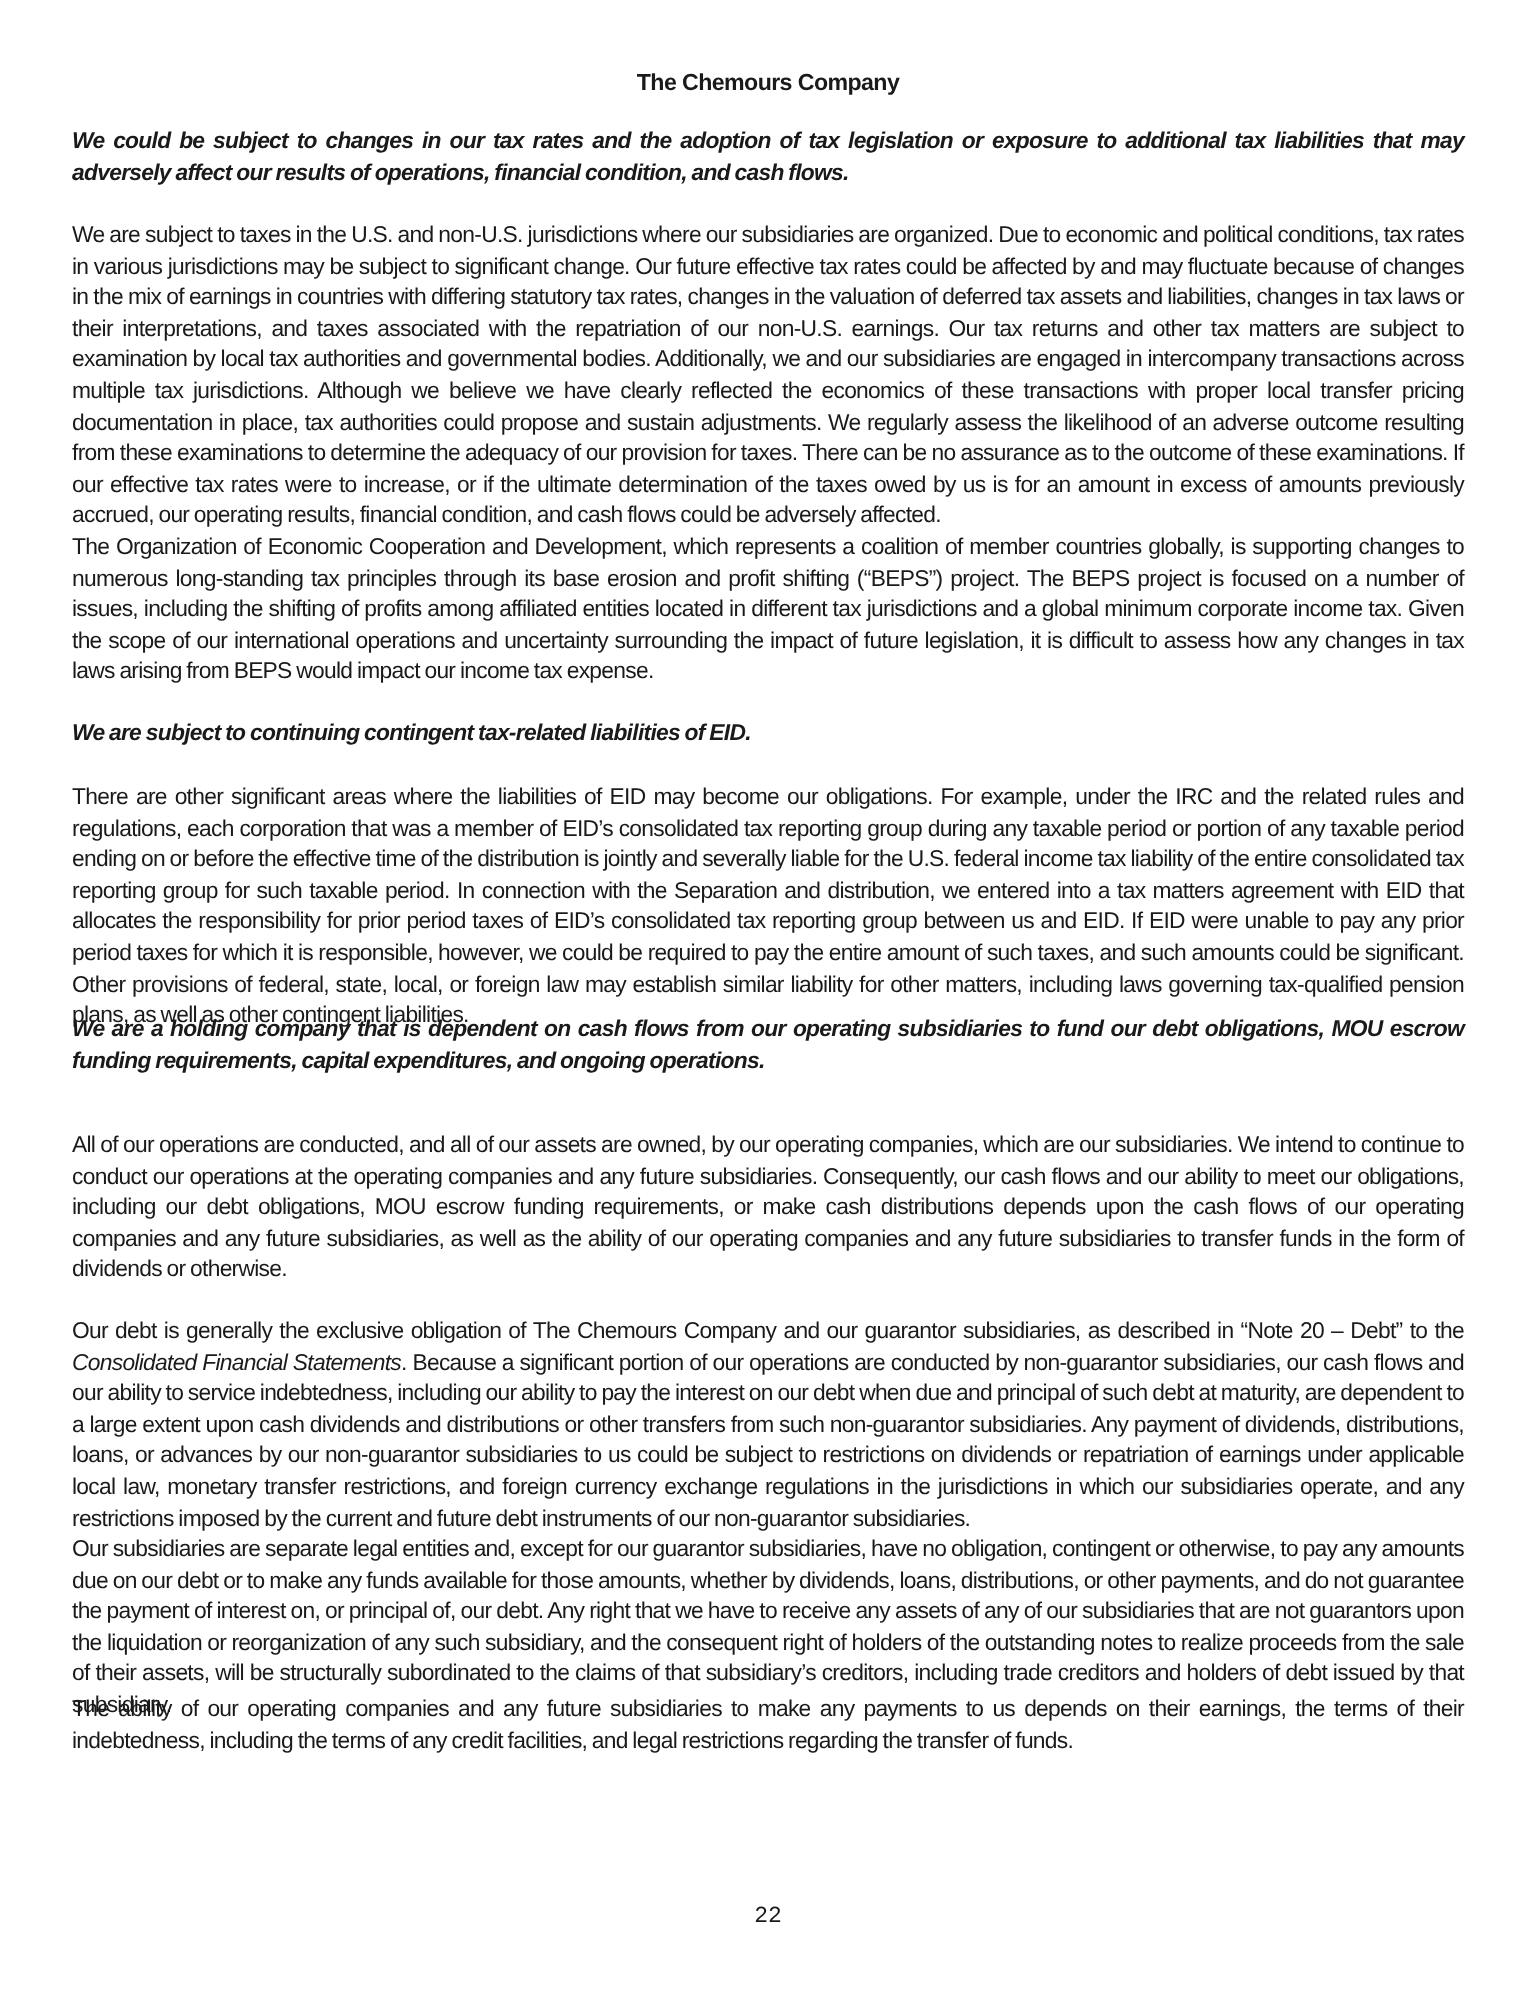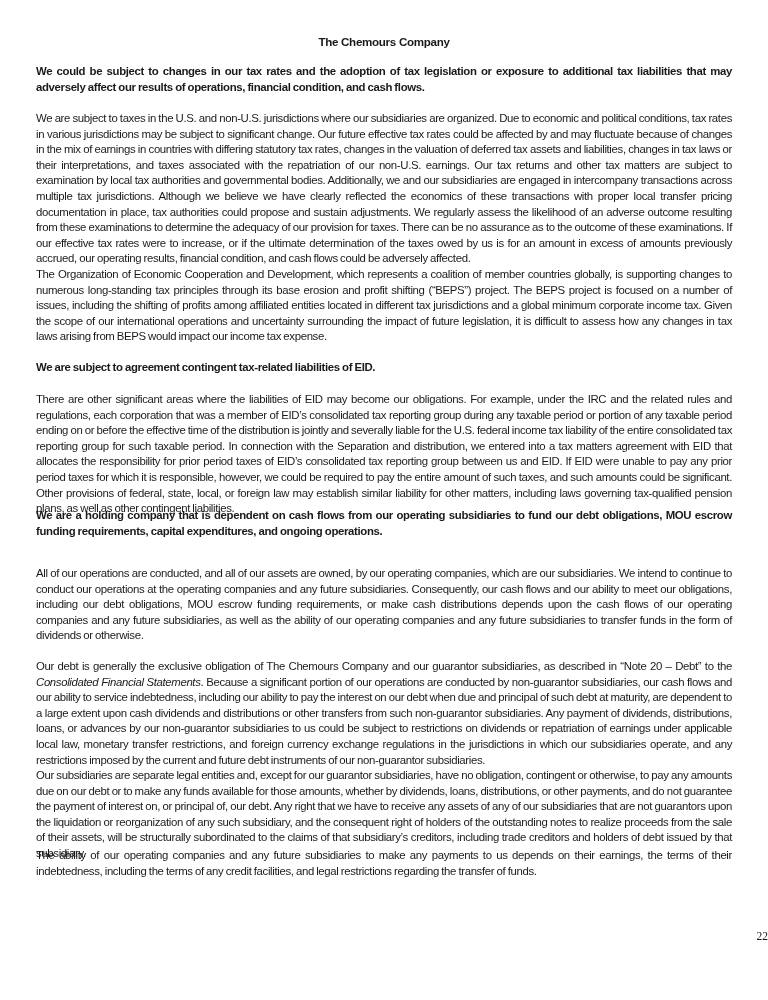--- a/index.html
+++ b/index.html
@@ -12,39 +12,39 @@
     letter-spacing: -0.35px;
     word-spacing: -0.5px;
     text-align: justify;
     margin: 0;
   }
   .header {
     position: absolute; top: 35px; left: 0; width: 768px;
     text-align: center; font-family: "Liberation Sans", sans-serif;
     font-weight: bold; font-size: 11.6px; letter-spacing: -0.3px;
   }
-  .heading { font-weight: bold; }
+  .heading { font-weight: bold; font-style: italic; }
   .block { position: absolute; left: 0; width: 696px; }
   .pnum {
-    position: absolute; top: 930px; left: 0; width: 768px;
-    text-align: right; font-family: Liberation Serif, serif; font-size: 11.5px;
+    position: absolute; top: 952px; left: 0; width: 768px;
+    text-align: center; font-family: Liberation Mono, monospace; font-size: 11.5px;
   }
   em.it { font-style: italic; }
 </style>
 </head>
 <body>
 
 <div class="header">The Chemours Company</div>
 
 <div class="page">
   <p class="txt heading block" style="top:64px">We could be subject to changes in our tax rates and the adoption of tax legislation or exposure to additional tax liabilities that may adversely affect our results of operations, financial condition, and cash flows.</p>
   <p class="txt block" style="top:111px">We are subject to taxes in the U.S. and non-U.S. jurisdictions where our subsidiaries are organized. Due to economic and political conditions, tax rates in various jurisdictions may be subject to significant change. Our future effective tax rates could be affected by and may fluctuate because of changes in the mix of earnings in countries with differing statutory tax rates, changes in the valuation of deferred tax assets and liabilities, changes in tax laws or their interpretations, and taxes associated with the repatriation of our non-U.S. earnings. Our tax returns and other tax matters are subject to examination by local tax authorities and governmental bodies. Additionally, we and our subsidiaries are engaged in intercompany transactions across multiple tax jurisdictions. Although we believe we have clearly reflected the economics of these transactions with proper local transfer pricing documentation in place, tax authorities could propose and sustain adjustments. We regularly assess the likelihood of an adverse outcome resulting from these examinations to determine the adequacy of our provision for taxes. There can be no assurance as to the outcome of these examinations. If our effective tax rates were to increase, or if the ultimate determination of the taxes owed by us is for an amount in excess of amounts previously accrued, our operating results, financial condition, and cash flows could be adversely affected.</p>
   <p class="txt block" style="top:267px">The Organization of Economic Cooperation and Development, which represents a coalition of member countries globally, is supporting changes to numerous long-standing tax principles through its base erosion and profit shifting (“BEPS”) project. The BEPS project is focused on a number of issues, including the shifting of profits among affiliated entities located in different tax jurisdictions and a global minimum corporate income tax. Given the scope of our international operations and uncertainty surrounding the impact of future legislation, it is difficult to assess how any changes in tax laws arising from BEPS would impact our income tax expense.</p>
 
-  <p class="txt heading block" style="top:360px">We are subject to agreement contingent tax-related liabilities of EID.</p>
+  <p class="txt heading block" style="top:360px">We are subject to continuing contingent tax-related liabilities of EID.</p>
   <p class="txt block" style="top:392px">There are other significant areas where the liabilities of EID may become our obligations. For example, under the IRC and the related rules and regulations, each corporation that was a member of EID’s consolidated tax reporting group during any taxable period or portion of any taxable period ending on or before the effective time of the distribution is jointly and severally liable for the U.S. federal income tax liability of the entire consolidated tax reporting group for such taxable period. In connection with the Separation and distribution, we entered into a tax matters agreement with EID that allocates the responsibility for prior period taxes of EID’s consolidated tax reporting group between us and EID. If EID were unable to pay any prior period taxes for which it is responsible, however, we could be required to pay the entire amount of such taxes, and such amounts could be significant. Other provisions of federal, state, local, or foreign law may establish similar liability for other matters, including laws governing tax-qualified pension plans, as well as other contingent liabilities.</p>
 
   <p class="txt heading block" style="top:508px">We are a holding company that is dependent on cash flows from our operating subsidiaries to fund our debt obligations, MOU escrow funding requirements, capital expenditures, and ongoing operations.</p>
   <p class="txt block" style="top:566px">All of our operations are conducted, and all of our assets are owned, by our operating companies, which are our subsidiaries. We intend to continue to conduct our operations at the operating companies and any future subsidiaries. Consequently, our cash flows and our ability to meet our obligations, including our debt obligations, MOU escrow funding requirements, or make cash distributions depends upon the cash flows of our operating companies and any future subsidiaries, as well as the ability of our operating companies and any future subsidiaries to transfer funds in the form of dividends or otherwise.</p>
   <p class="txt block" style="top:659px">
     <span>Our debt is generally the exclusive obligation of The Chemours Company and our guarantor subsidiaries, as described in “Note 20 – Debt” to the </span><em class="it">Consolidated Financial Statements</em><span>. Because a significant portion of our operations are conducted by non-guarantor subsidiaries, our cash flows and our ability to service indebtedness, including our ability to pay the interest on our debt when due and principal of such debt at maturity, are dependent to a large extent upon cash dividends and distributions or other transfers from such non-guarantor subsidiaries. Any payment of dividends, distributions, loans, or advances by our non-guarantor subsidiaries to us could be subject to restrictions on dividends or repatriation of earnings under applicable local law, monetary transfer restrictions, and foreign currency exchange regulations in the jurisdictions in which our subsidiaries operate, and any restrictions imposed by the current and future debt instruments of our non-guarantor subsidiaries.</span>
   </p>
   <p class="txt block" style="top:768px">Our subsidiaries are separate legal entities and, except for our guarantor subsidiaries, have no obligation, contingent or otherwise, to pay any amounts due on our debt or to make any funds available for those amounts, whether by dividends, loans, distributions, or other payments, and do not guarantee the payment of interest on, or principal of, our debt. Any right that we have to receive any assets of any of our subsidiaries that are not guarantors upon the liquidation or reorganization of any such subsidiary, and the consequent right of holders of the outstanding notes to realize proceeds from the sale of their assets, will be structurally subordinated to the claims of that subsidiary’s creditors, including trade creditors and holders of debt issued by that subsidiary.</p>
   <p class="txt block" style="top:848px">The ability of our operating companies and any future subsidiaries to make any payments to us depends on their earnings, the terms of their indebtedness, including the terms of any credit facilities, and legal restrictions regarding the transfer of funds.</p>
 </div>

